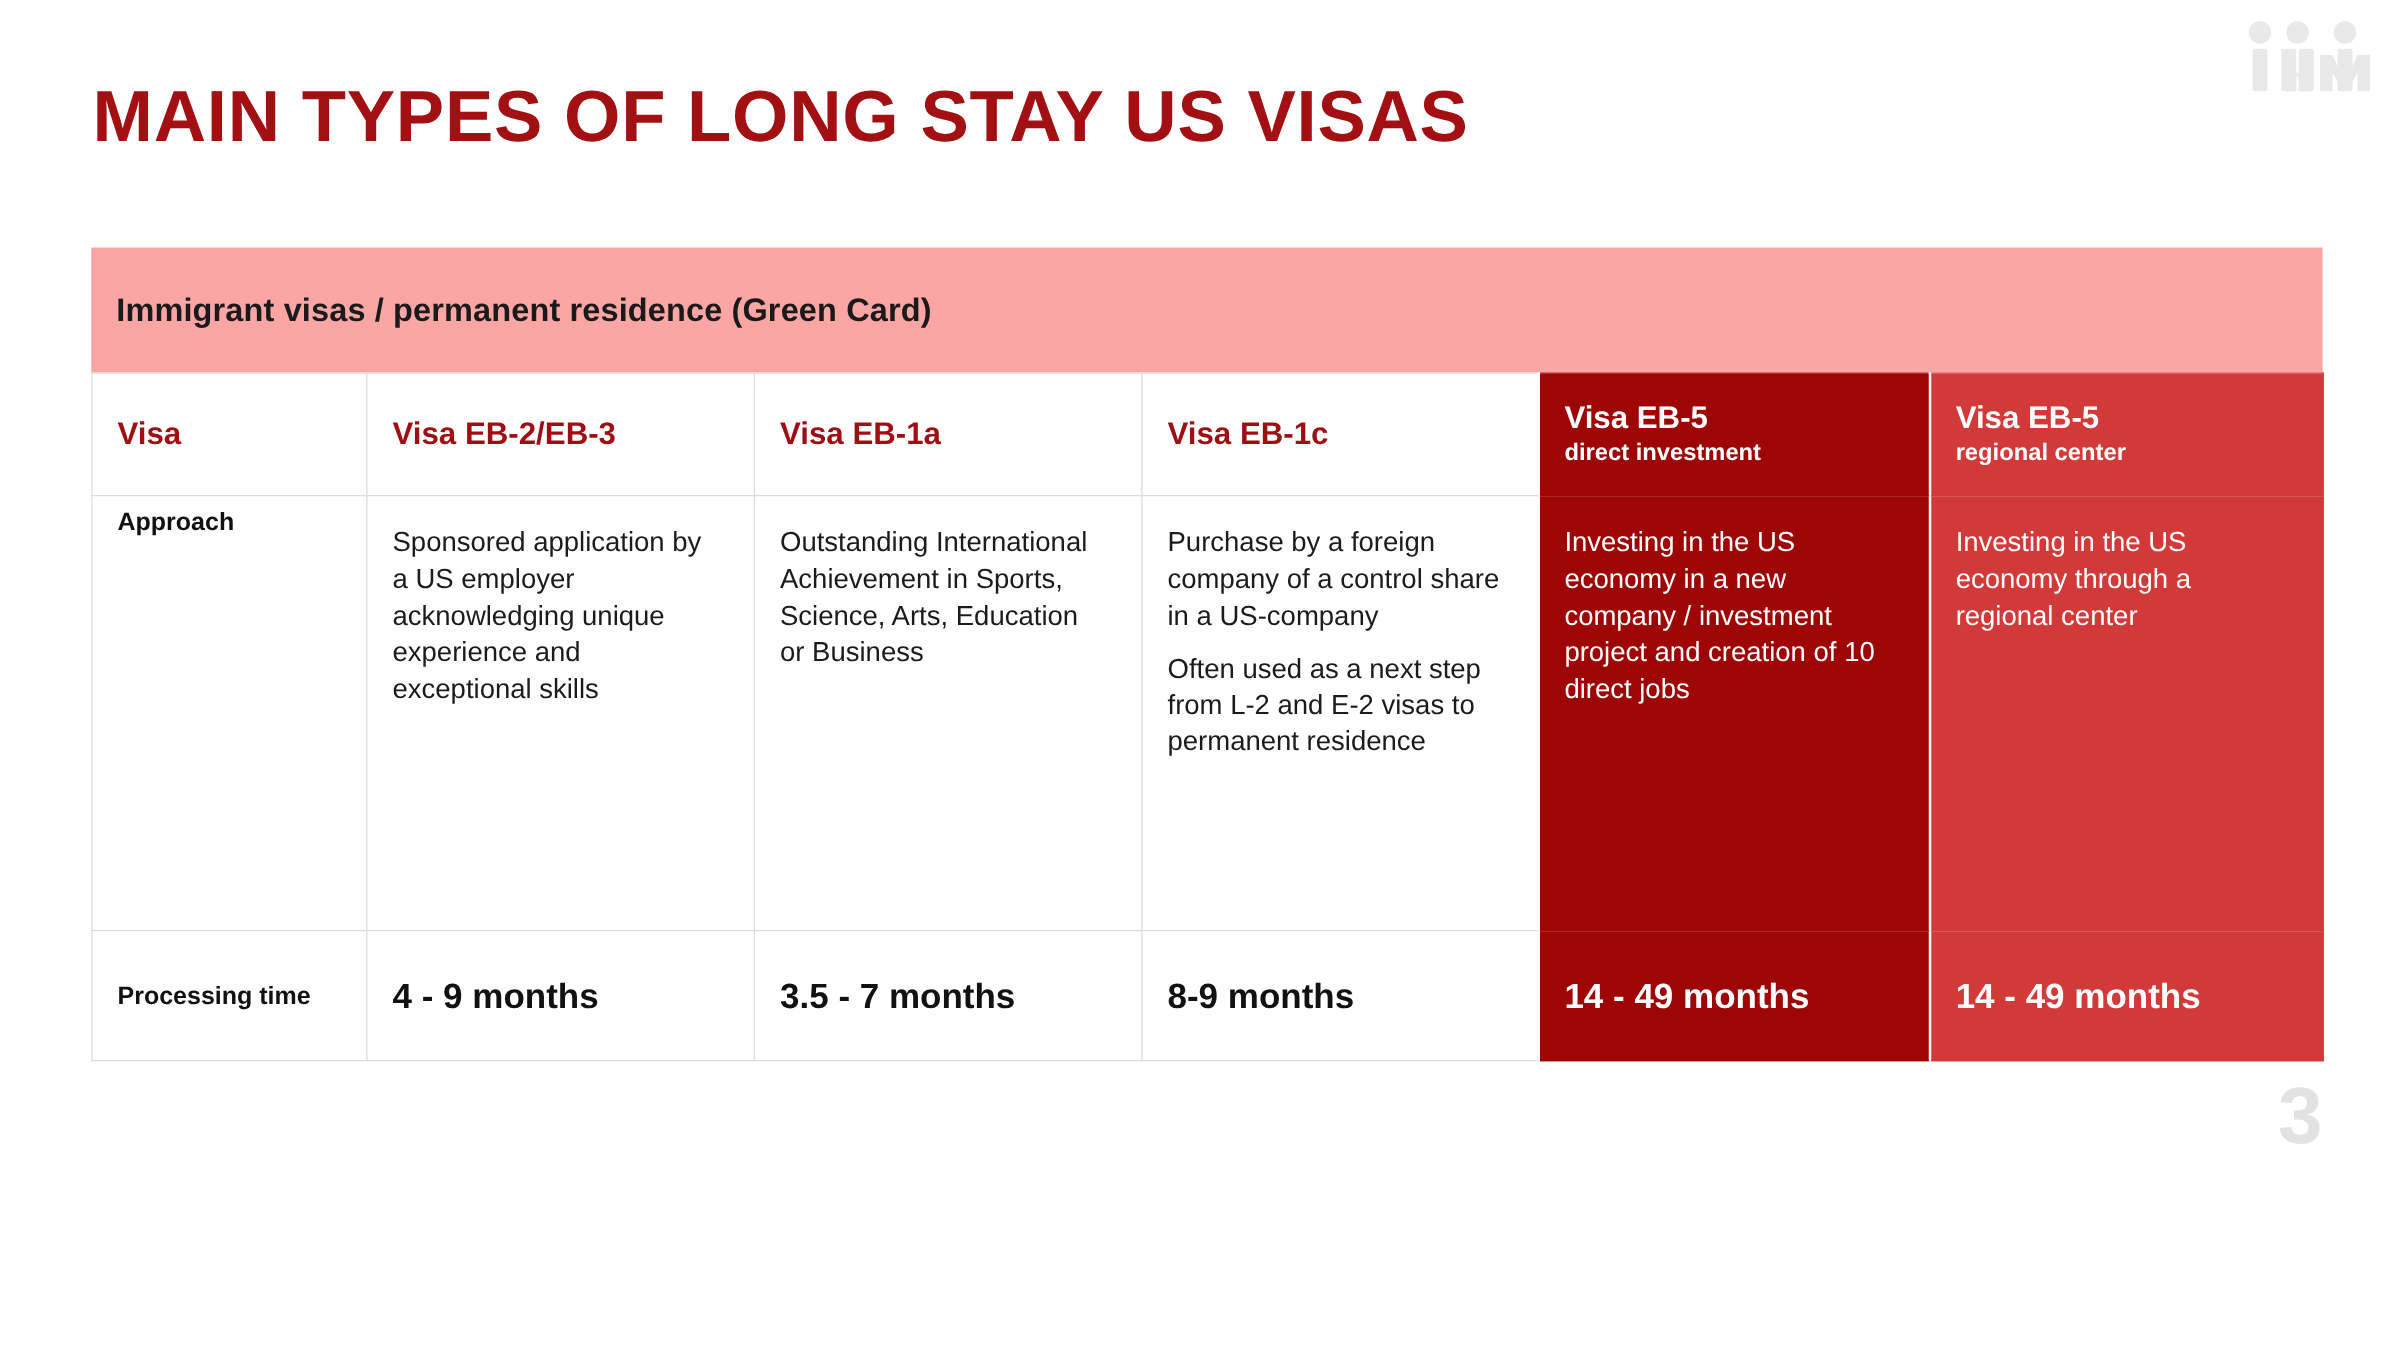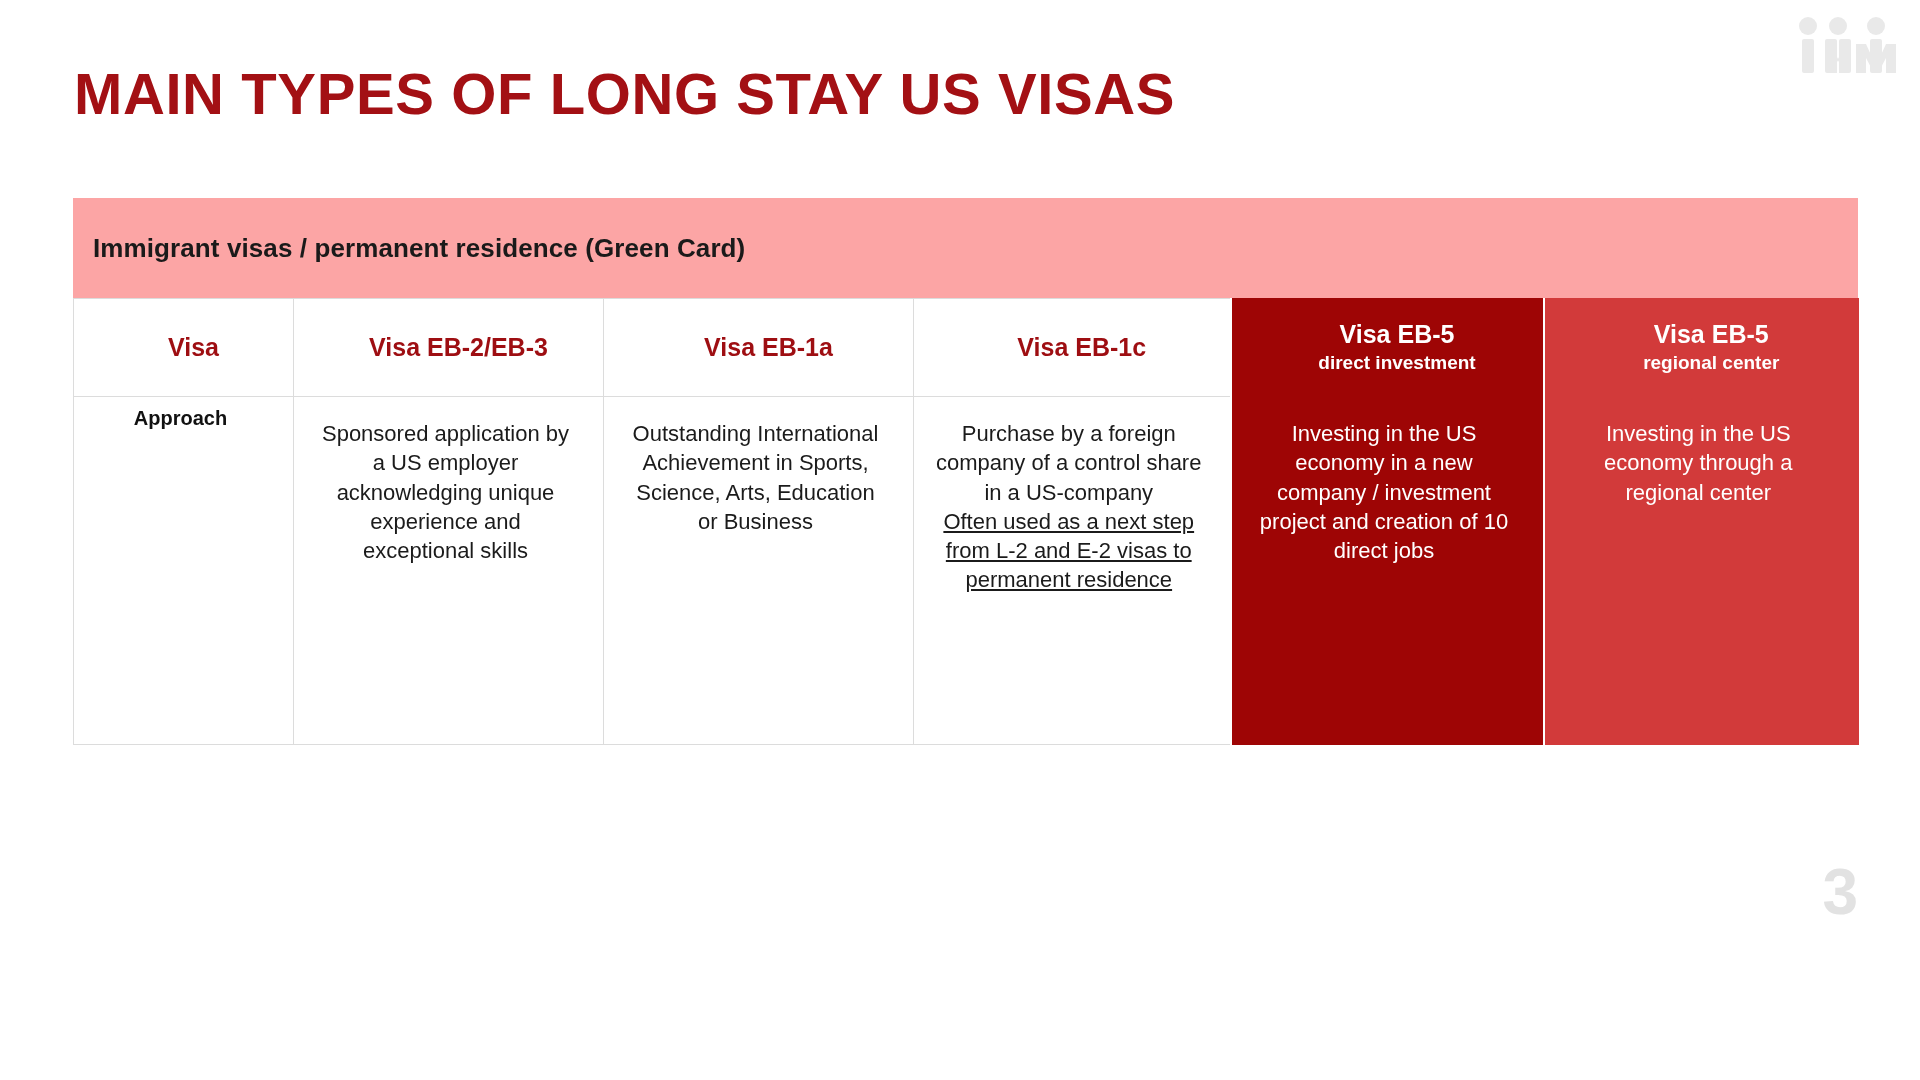--- a/index.html
+++ b/index.html
@@ -59,21 +59,20 @@
     font-weight:bold;
     color:#1a1a1a;
     letter-spacing:0.1px;
   }
 
   
   table.visa-table {
     width:100%;
     border-collapse:collapse;
     table-layout:fixed;
-    text-align:center;
   }
   table.visa-table col.c0 { width:220px; }
   table.visa-table col.c1 { width:310px; }
   table.visa-table col.c2 { width:310px; }
   table.visa-table col.c3 { width:317px; }
   table.visa-table col.c4 { width:313px; }
   table.visa-table col.c5 { width:315px; }
 
   td {
     vertical-align:top;
@@ -122,21 +121,21 @@
     font-weight:bold;
     color:#111;
     line-height:1.3;
   }
   .body-text {
     font-size:22px;
     font-weight:400;
     color:#1b1b1b;
     line-height:1.33;
   }
-  .body-text + .body-text { margin-top:0;text-decoration:underline; }
+  .body-text + .body-text { margin-top:13px; }
   td.dark-red .body-text, td.light-red .body-text { color:#ffffff; }
 
   
   tr.value-row td {
     height:104px;
     vertical-align:middle;
     padding:0 0 0 20px;
   }
   .value-text {
     font-size:28px;
@@ -226,20 +225,40 @@
           </td>
           <td class="dark-red">
             <div class="body-text">Investing in the US economy in a new company / investment project and creation of 10 direct jobs</div>
           </td>
           <td class="light-red">
             <div class="body-text">Investing in the US economy through a regional center</div>
           </td>
         </tr>
 
 
+        <tr class="value-row">
+          <td class="rowlabel">
+            <div class="rowlabel-text">Processing time</div>
+          </td>
+          <td>
+            <div class="value-text">4 - 9 months</div>
+          </td>
+          <td>
+            <div class="value-text">3.5 - 7 months</div>
+          </td>
+          <td>
+            <div class="value-text">8-9 months</div>
+          </td>
+          <td class="dark-red">
+            <div class="value-text">14 - 49 months</div>
+          </td>
+          <td class="light-red">
+            <div class="value-text">14 - 49 months</div>
+          </td>
+        </tr>
 
       </tbody>
     </table>
   </div>
 
   <div class="page-number">3</div>
 
 </div>
 
 </body></html>

